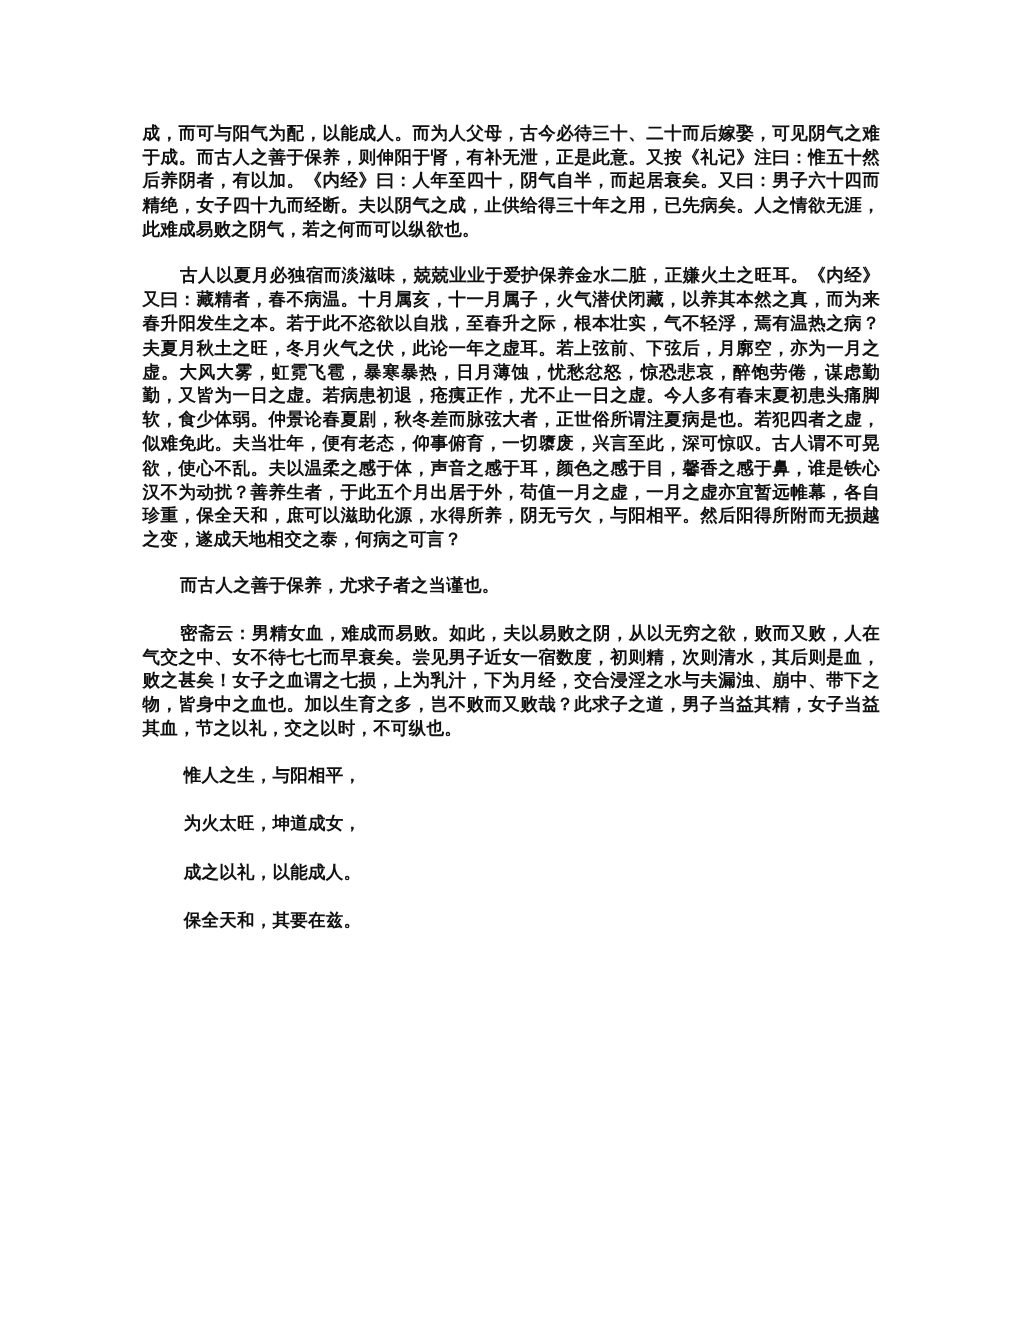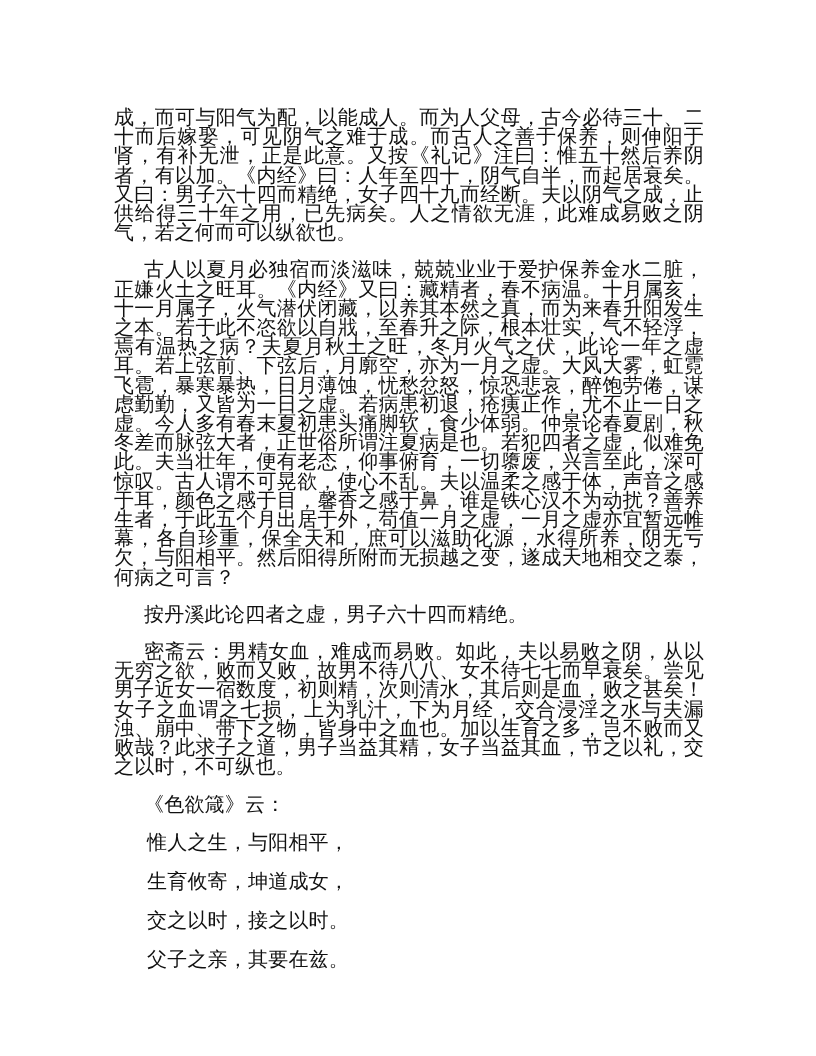--- a/index.html
+++ b/index.html
@@ -1,41 +1,41 @@
 <!DOCTYPE html>
 <html><head>
 <meta charset="utf-8">
 <style>
   html, body { margin: 0; padding: 0; background: #ffffff; }
   body { width: 816px; height: 1056px; position: relative; overflow: hidden; }
   .page {
     position: absolute;
     left: 114px;
-    top: 108px;
+    top: 98px;
     width: 590px;
     font-family: "DejaVu Serif", "Liberation Serif", serif;
-    font-size: 20px;
+    font-size: 14px;
     line-height: 19.2px;
     color: #111111;
     text-align: justify;
     text-justify: inter-character;
     letter-spacing: 0.2px;
+    font-weight: bold;
   }
   .para { margin: 0 0 18px 0; }
   .para.indent { text-indent: 30px; }
   .para.first { text-indent: 0; }
   .verse { margin: 0 0 19.6px 0; padding-left: 33px; }
   .verse-title { padding-left: 30px; margin: 0 0 19.6px 0; }
 </style>
 </head>
 <body>
 
 <div class="page">
   <p class="para first">成，而可与阳气为配，以能成人。而为人父母，古今必待三十、二十而后嫁娶，可见阴气之难于成。而古人之善于保养，则伸阳于肾，有补无泄，正是此意。又按《礼记》注曰：惟五十然后养阴者，有以加。《内经》曰：人年至四十，阴气自半，而起居衰矣。又曰：男子六十四而精绝，女子四十九而经断。夫以阴气之成，止供给得三十年之用，已先病矣。人之情欲无涯，此难成易败之阴气，若之何而可以纵欲也。</p>
   <p class="para indent">古人以夏月必独宿而淡滋味，兢兢业业于爱护保养金水二脏，正嫌火土之旺耳。《内经》又曰：藏精者，春不病温。十月属亥，十一月属子，火气潜伏闭藏，以养其本然之真，而为来春升阳发生之本。若于此不恣欲以自戕，至春升之际，根本壮实，气不轻浮，焉有温热之病？夫夏月秋土之旺，冬月火气之伏，此论一年之虚耳。若上弦前、下弦后，月廓空，亦为一月之虚。大风大雾，虹霓飞雹，暴寒暴热，日月薄蚀，忧愁忿怒，惊恐悲哀，醉饱劳倦，谋虑勤勤，又皆为一日之虚。若病患初退，疮痍正作，尤不止一日之虚。今人多有春末夏初患头痛脚软，食少体弱。仲景论春夏剧，秋冬差而脉弦大者，正世俗所谓注夏病是也。若犯四者之虚，似难免此。夫当壮年，便有老态，仰事俯育，一切隳废，兴言至此，深可惊叹。古人谓不可晃欲，使心不乱。夫以温柔之感于体，声音之感于耳，颜色之感于目，馨香之感于鼻，谁是铁心汉不为动扰？善养生者，于此五个月出居于外，苟值一月之虚，一月之虚亦宜暂远帷幕，各自珍重，保全天和，庶可以滋助化源，水得所养，阴无亏欠，与阳相平。然后阳得所附而无损越之变，遂成天地相交之泰，何病之可言？</p>
-  <p class="para indent">按丹溪此论四者之虚，男子六十四而精绝。</p>
-  <p class="para indent">密斋云：男精女血，难成而易败。如此，夫以易败之阴，从以无穷之欲，败而又败，故男不待八八、女不待七七而早衰矣。尝见男子近女一宿数度，初则精，次则清水，其后则是血，败之甚矣！女子之血谓之七损，上为乳汁，下为月经，交合浸淫之水与夫漏浊、崩中、带下之物，皆身中之血也。加以生育之多，岂不败而又败哉？此求子之道，男子当益其精，女子当益其血，节之以礼，交之以时，不可纵也。</p>
-  <p class="verse-title">《色欲箴》云：</p>
+  <p class="para indent">而古人之善于保养，尤求子者之当谨也。</p>
+  <p class="para indent">密斋云：男精女血，难成而易败。如此，夫以易败之阴，从以无穷之欲，败而又败，人在气交之中、女不待七七而早衰矣。尝见男子近女一宿数度，初则精，次则清水，其后则是血，败之甚矣！女子之血谓之七损，上为乳汁，下为月经，交合浸淫之水与夫漏浊、崩中、带下之物，皆身中之血也。加以生育之多，岂不败而又败哉？此求子之道，男子当益其精，女子当益其血，节之以礼，交之以时，不可纵也。</p>
   <p class="verse">惟人之生，与阳相平，</p>
-  <p class="verse">生育攸寄，坤道成女，</p>
-  <p class="verse">交之以时，接之以时。</p>
-  <p class="verse">父子之亲，其要在兹。</p>
+  <p class="verse">为火太旺，坤道成女，</p>
+  <p class="verse">成之以礼，以能成人。</p>
+  <p class="verse">保全天和，其要在兹。</p>
 </div>
 
 </body></html>

